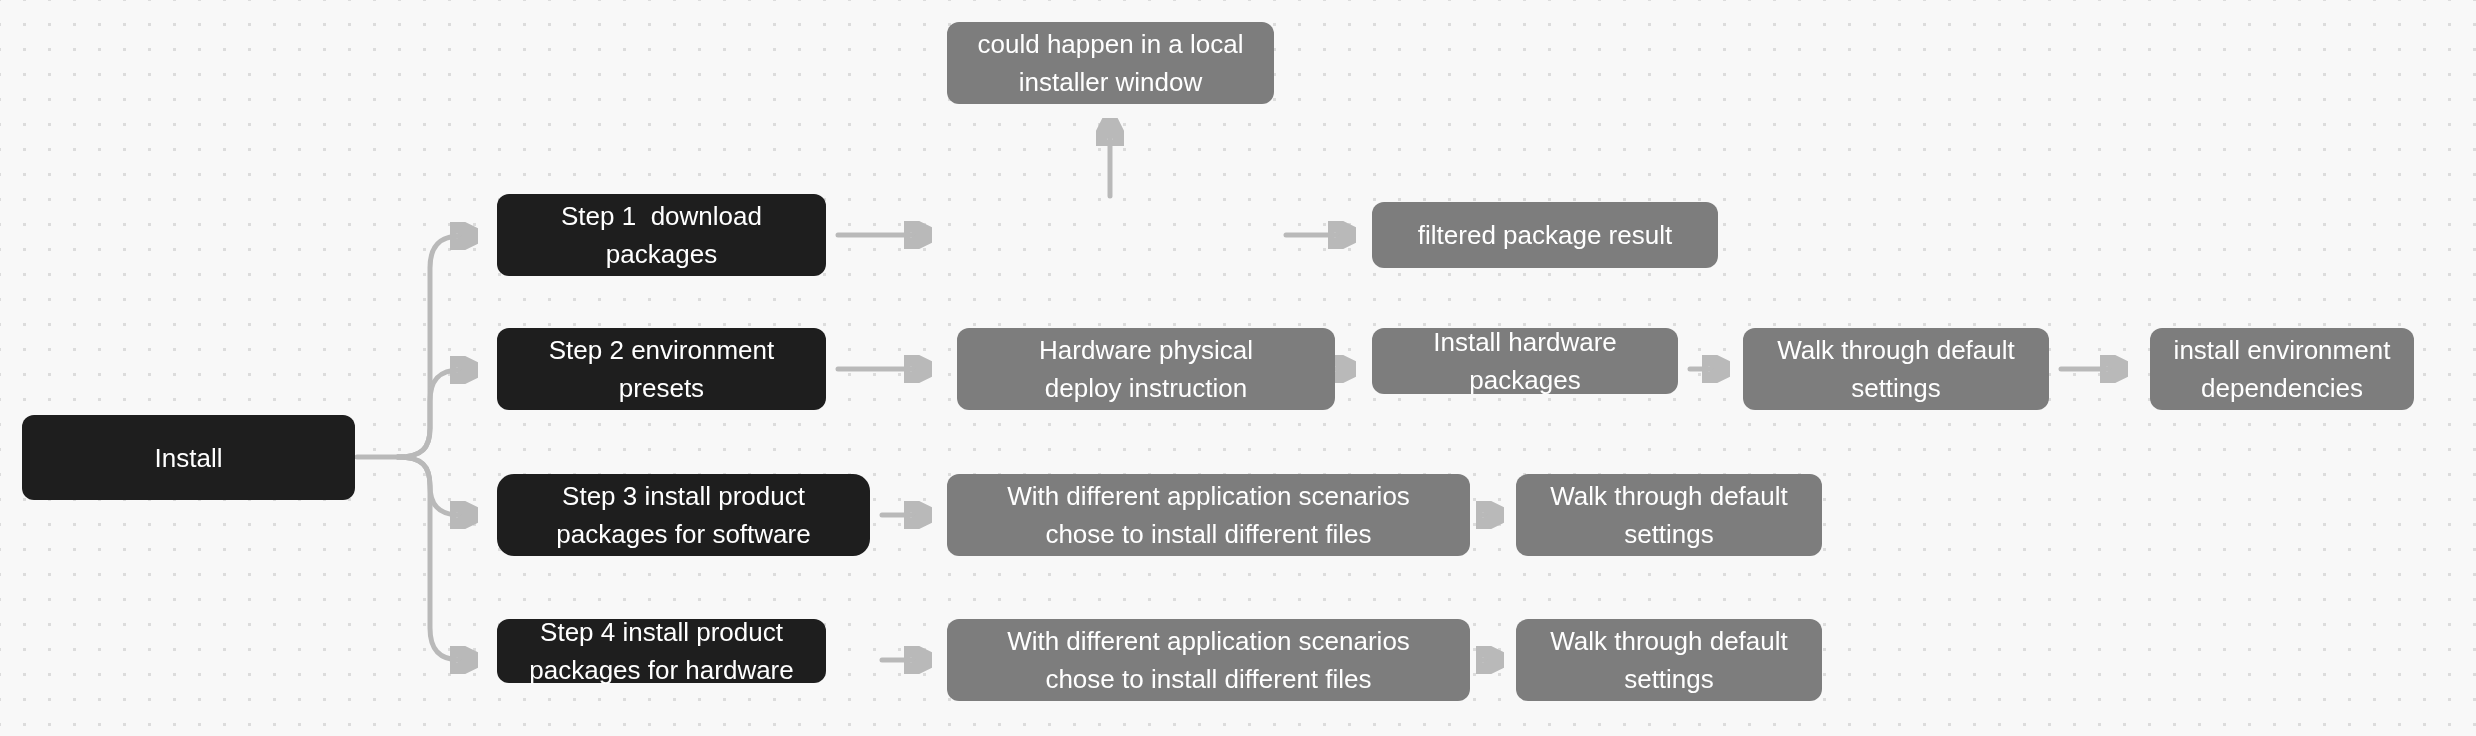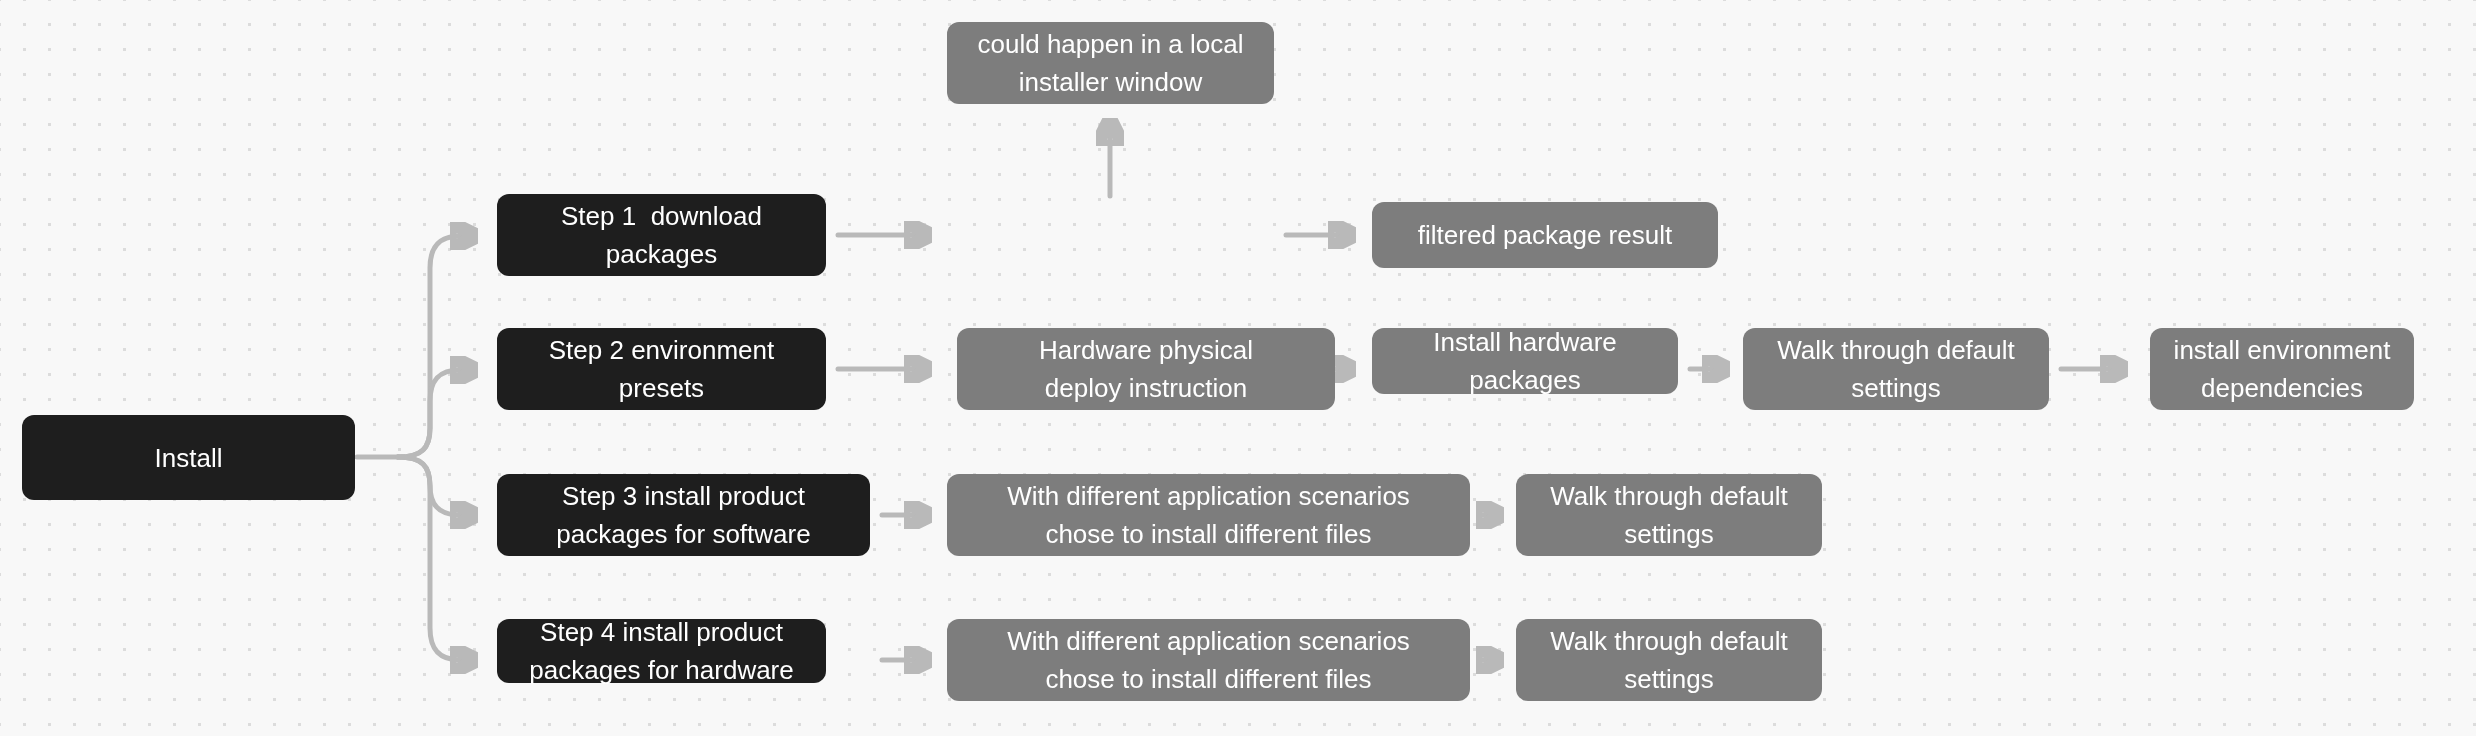--- a/index.html
+++ b/index.html
@@ -40,21 +40,21 @@
   #n-root      { left:   22px; top: 415px; width: 333px; height: 85px; }
   #n-note      { left:  947px; top:  22px; width: 327px; height: 82px; }
   #n-step1     { left:  497px; top: 194px; width: 329px; height: 82px; }
   #n-qa        { left:  947px; top: 202px; width: 327px; height: 66px; }
   #n-filtered  { left: 1372px; top: 202px; width: 346px; height: 66px; }
   #n-step2     { left:  497px; top: 328px; width: 329px; height: 82px; }
   #n-hwdeploy  { left:  947px; top: 328px; width: 378px; height: 82px; margin-left: 10px; }
   #n-installhw { left: 1372px; top: 328px; width: 306px; height: 66px; }
   #n-walk2     { left: 1743px; top: 328px; width: 306px; height: 82px; }
   #n-envdeps   { left: 2142px; top: 328px; width: 264px; height: 82px; margin-left: 8px; }
-  #n-step3     { left:  497px; top: 474px; width: 373px; height: 82px; }
+  #n-step3     { left:  497px; top: 474px; width: 373px; height: 82px; border-radius: 17px; }
   #n-scsw      { left:  947px; top: 474px; width: 523px; height: 82px; }
   #n-walk3     { left: 1516px; top: 474px; width: 306px; height: 82px; }
   #n-step4     { left:  497px; top: 619px; width: 329px; height: 64px; }
   #n-schw      { left:  947px; top: 619px; width: 523px; height: 82px; }
   #n-walk4     { left: 1516px; top: 619px; width: 306px; height: 82px; }
 </style>
 </head>
 <body>
 
 <div class="canvas">

